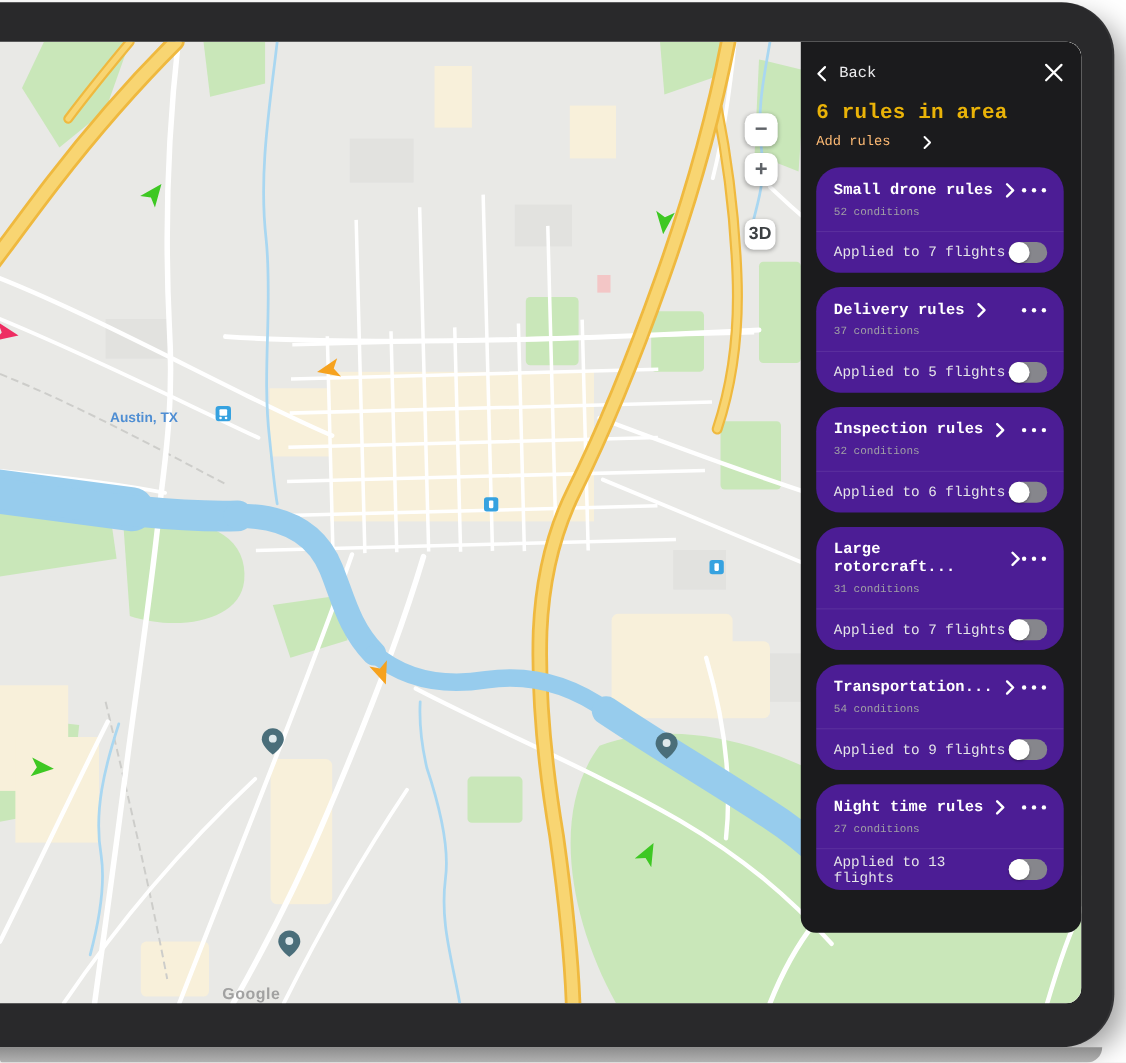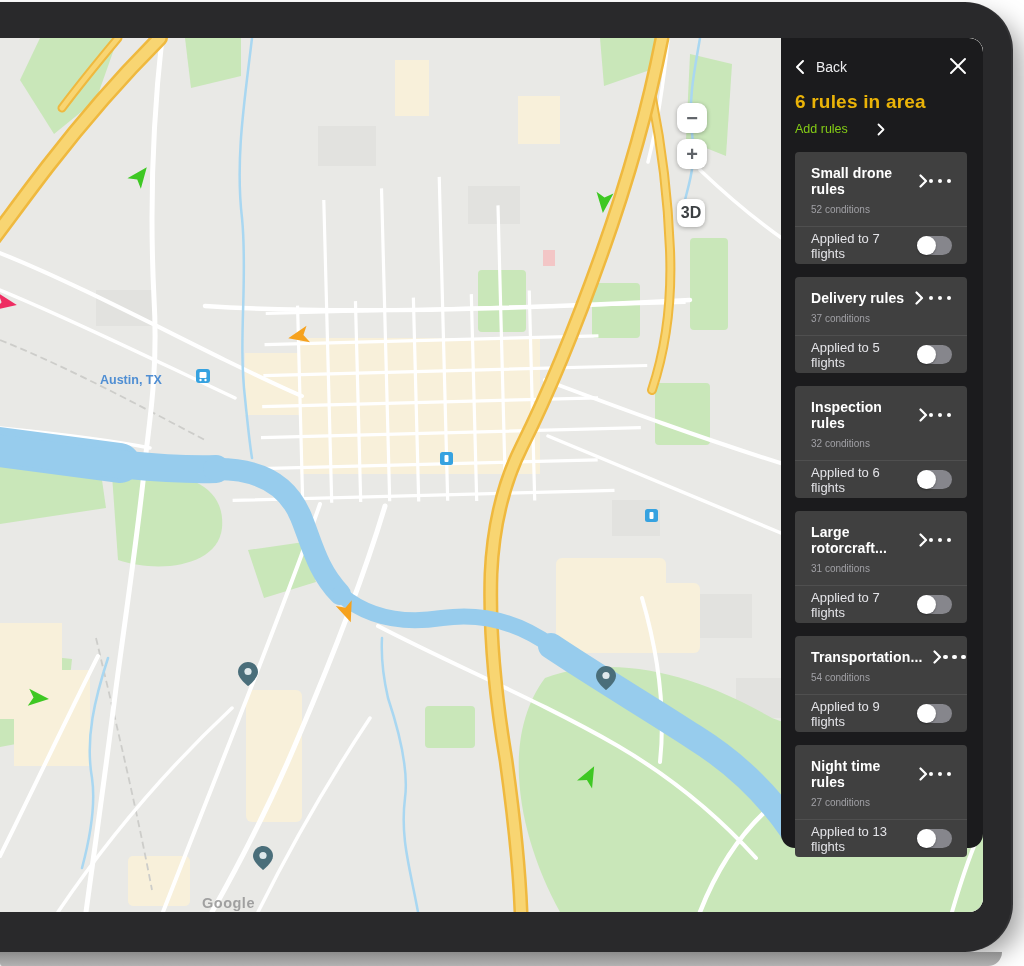--- a/index.html
+++ b/index.html
@@ -31,32 +31,32 @@
   .ctl-btn{
     width:30px;height:30px;background:#ffffff;border-radius:9px;
     box-shadow:0 1px 4px rgba(0,0,0,.3);
     display:flex;align-items:center;justify-content:center;
     color:#5f6368;font-size:20px;font-weight:bold;line-height:1;
     margin-bottom:6px;cursor:pointer;user-select:none;
   }
   .ctl-btn.small{width:28px;height:28px;font-size:16px;color:#3c4043;margin-top:30px;border-radius:8px;}
   
   .rules-panel{
-    position:absolute;right:0;top:0;width:202px;height:810px;
+    position:absolute;right:0;top:0;width:255px;height:810px;
     background:#1b1b1d;border-radius:0 14px 14px 14px;
-    box-sizing:border-box;padding:20px 16px 0 14px;color:#fff;
+    box-sizing:border-box;padding:20px 16px 0 14px;color:#fff;font-family:Liberation Mono, monospace;
   }
   .back-row{display:flex;align-items:center;height:18px;color:#ececee;font-size:14px;}
   .back-row .chev{margin-right:11px;display:flex;}
   .close-btn{position:absolute;right:16px;top:19px;width:18px;height:18px;cursor:pointer;display:flex;}
   .panel-title{font-size:19px;font-weight:bold;letter-spacing:.2px;margin-top:15px;line-height:22px;color:#eab308;}
-  .add-rules{display:flex;align-items:center;margin-top:9px;font-size:12.5px;color:#84cc16;line-height:14px;cursor:pointer;gap:17px;}
+  .add-rules{display:flex;align-items:center;margin-top:9px;font-size:12.5px;color:#fdba74;line-height:14px;cursor:pointer;gap:17px;}
   .add-rules .chev{margin-left:12px;display:flex;}
   .cards{margin-top:16px;}
-  .rule-card{background:#404040;border-radius:4px;margin-bottom:13px;overflow:hidden;}
+  .rule-card{background:#4c1d95;border-radius:22px;margin-bottom:13px;overflow:hidden;}
   .card-top{padding:13px 15px 11px 16px;}
   .card-title-row{display:flex;align-items:center;}
   .card-title{font-size:14px;font-weight:bold;color:#ffffff;letter-spacing:.1px;}
   .card-title-row .chev{margin-left:11px;display:flex;}
   .menu-dots{margin-left:auto;display:flex;gap:4.5px;cursor:pointer;padding:4px 1px;}
   .menu-dots span{width:4.5px;height:4.5px;border-radius:50%;background:#ffffff;}
   .card-sub{font-size:10px;color:#a0a0a5;margin-top:7px;}
   .card-divider{height:1px;background:rgba(255,255,255,.08);}
   .card-bottom{display:flex;align-items:center;justify-content:space-between;padding:0 15px 0 16px;height:37px;}
   .applied-label{font-size:13px;color:#e4e4e8;}

